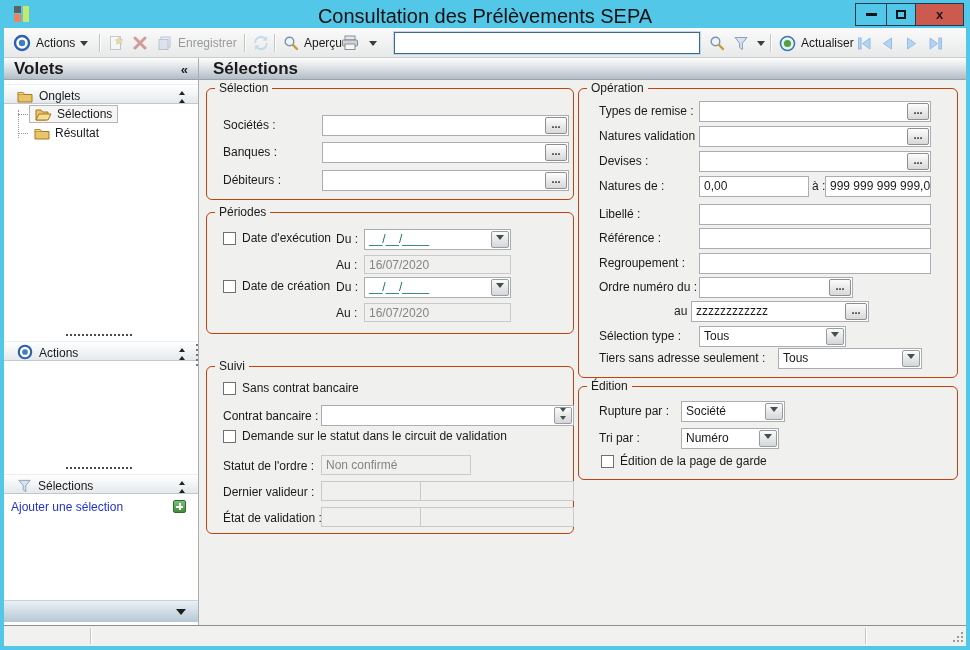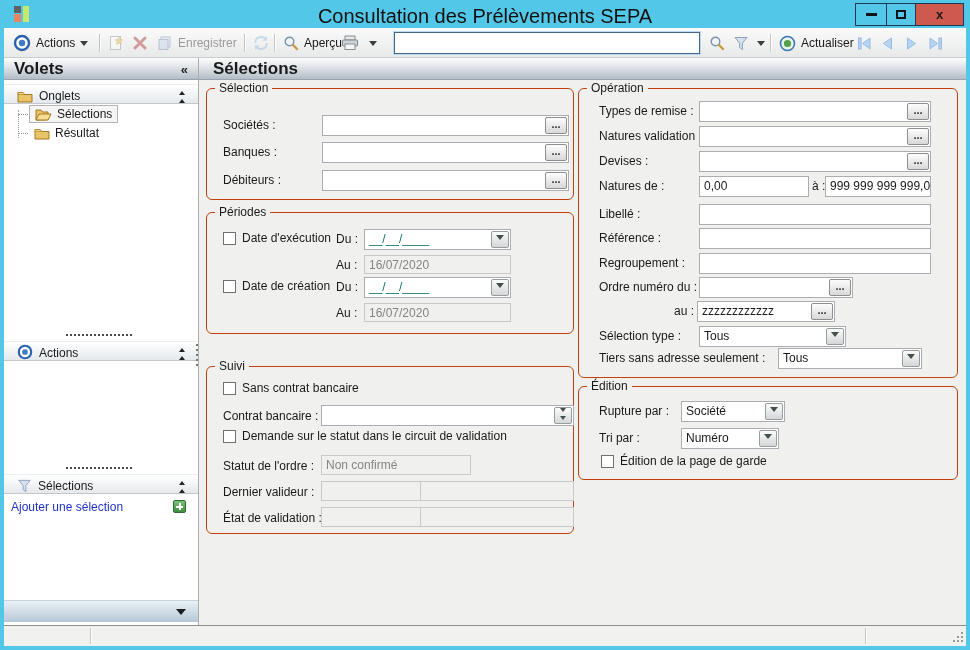--- a/index.html
+++ b/index.html
@@ -383,21 +383,21 @@
         <div class="inp" style="left:120px;top:115px;width:232px"></div>
         <span class="lbl" style="left:20px;top:142px">Référence :</span>
         <div class="inp" style="left:120px;top:139px;width:232px"></div>
         <span class="lbl" style="left:20px;top:167px">Regroupement :</span>
         <div class="inp" style="left:120px;top:164px;width:232px"></div>
         <span class="lbl" style="left:20px;top:191px">Ordre numéro du :</span>
         <div class="inp" style="left:120px;top:188px;width:154px">
             <span class="btn3">...</span>
           </div>
         <span class="lbl" style="left:95px;top:215px">au :</span>
-        <div class="inp" style="left:118px;top:212px;width:138px"><span>zzzzzzzzzzzz</span><span class="btn3">...</span></div>
+        <div class="inp" style="left:112px;top:212px;width:178px"><span>zzzzzzzzzzzz</span><span class="btn3">...</span></div>
         <span class="lbl" style="left:20px;top:240px">Sélection type :</span>
         <div class="inp" style="left:120px;top:237px;width:147px"><span>Tous</span><span class="ddbtn">
               <i></i>
             </span></div>
         <span class="lbl" style="left:20px;top:262px">Tiers sans adresse seulement :</span>
         <div class="inp" style="left:199px;top:259px;width:144px"><span>Tous</span><span class="ddbtn">
               <i></i>
             </span></div>
       </div>
 

